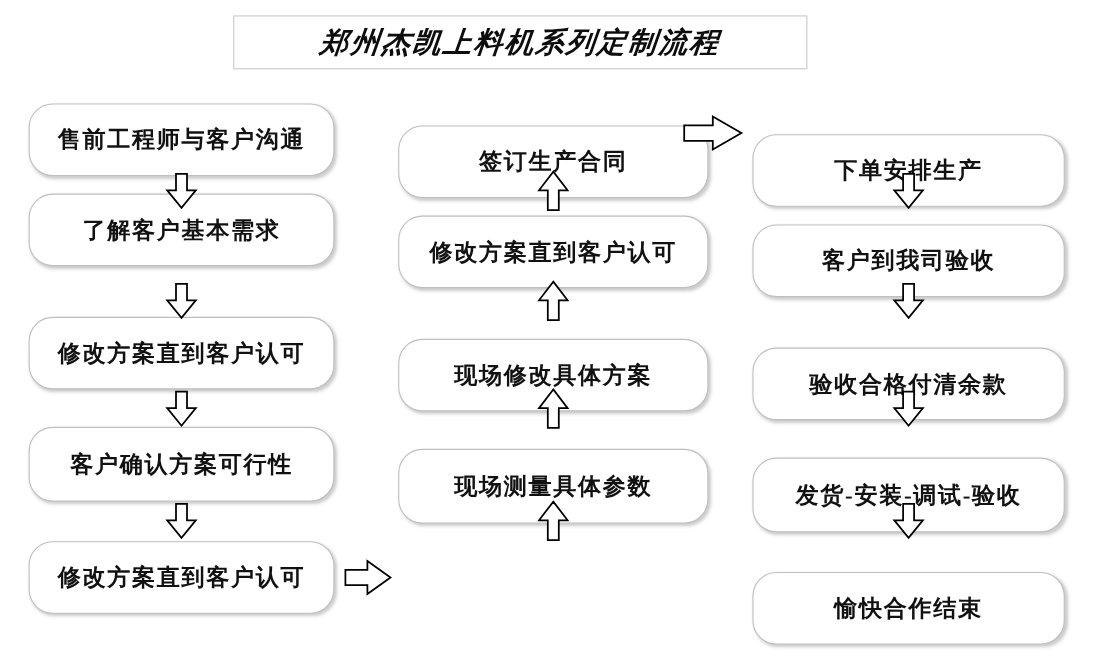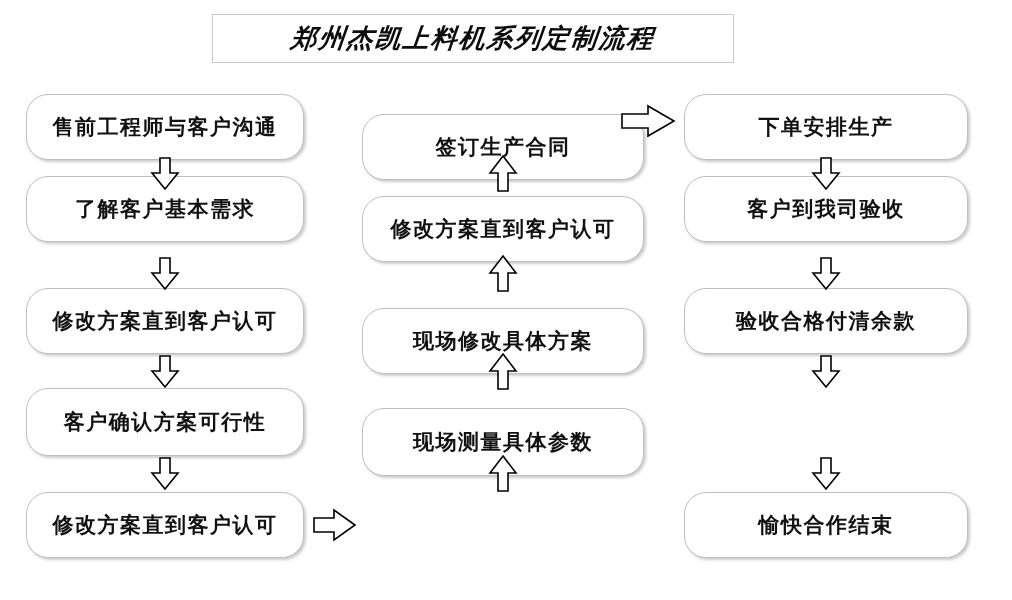--- a/index.html
+++ b/index.html
@@ -65,21 +65,21 @@
     font-weight: bold;
     color: #111111;
     letter-spacing: 1.5px;
     white-space: nowrap;
     line-height: 1;
   }
 
   
   .col-left  { left: 26px;  width: 278px; }
   .col-mid   { left: 362px; width: 282px; margin-top: 20px; }
-  .col-right { left: 684px; width: 284px; }
+  .col-right { left: 684px; width: 284px; margin-top: 28px; }
 
   .row1 { top: 94px;  height: 66px; }
   .row2 { top: 176px; height: 66px; }
   .row3 { top: 288px; height: 66px; }
   .row4 { top: 388px; height: 68px; }
   .row5 { top: 492px; height: 66px; }
 
   
   .arrow {
     position: absolute;
@@ -127,20 +127,23 @@
 
   <div class="node col-right row1">
     <span class="node-label">下单安排生产</span>
   </div>
   <div class="node col-right row2">
     <span class="node-label">客户到我司验收</span>
   </div>
   <div class="node col-right row3">
     <span class="node-label">验收合格付清余款</span>
   </div>
+  <div class="node col-right row4">
+    <span class="node-label">发货-安装-调试-验收</span>
+  </div>
   <div class="node col-right row5">
     <span class="node-label">愉快合作结束</span>
   </div>
 
   <div class="arrow" style="left:147px; top:158px;">
     <svg width="36" height="32" viewBox="0 0 36 32">
       <polygon points="13,0 23,0 23,15 31,15 18,31 5,15 13,15" fill="#ffffff" stroke="#000000" stroke-width="1.6" stroke-linejoin="miter"></polygon>
     </svg>
   </div>
   <div class="arrow" style="left:147px; top:258px;">

